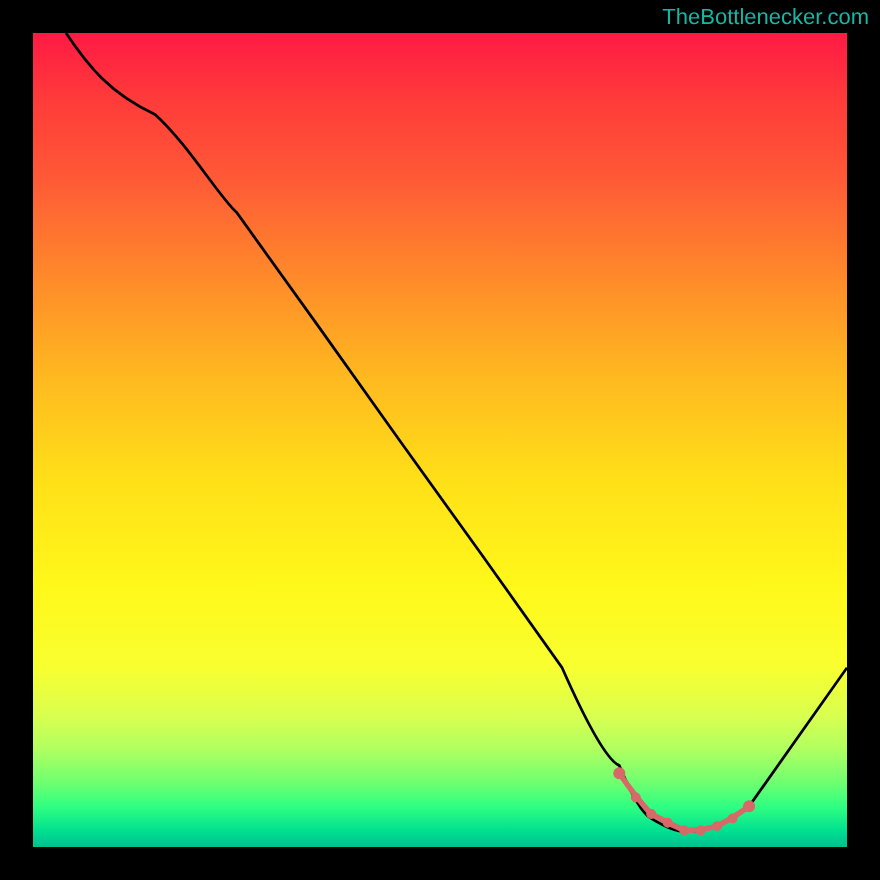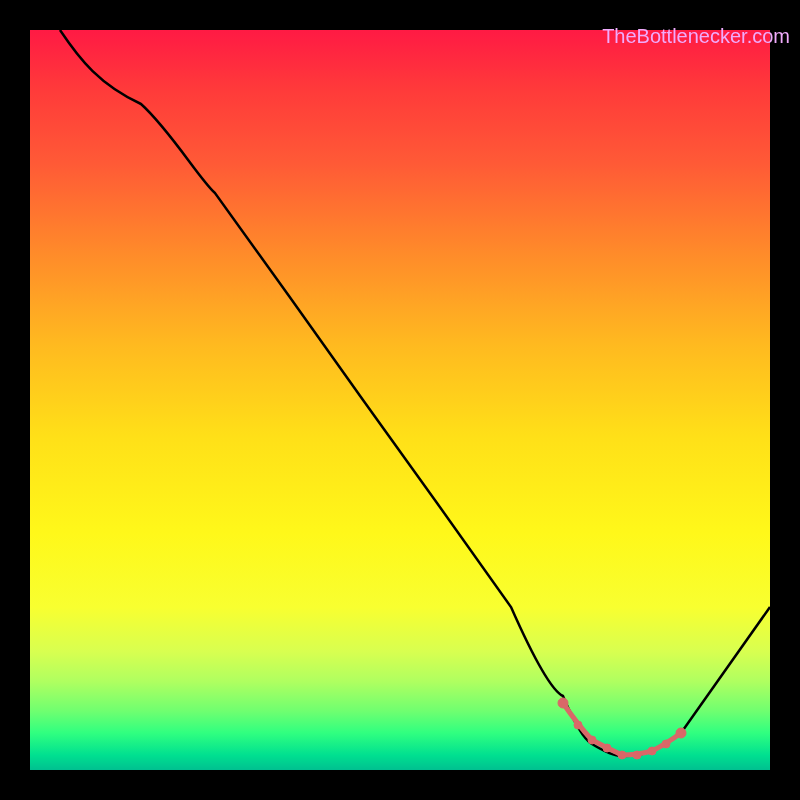--- a/index.html
+++ b/index.html
@@ -14,24 +14,23 @@
   .container {
     width: 800px;
     height: 800px;
     position: relative;
     background: #000;
   }
   .watermark {
     position: absolute;
     top: 5px;
     right: 10px;
-    color: #f0abfc;
+    color: #14b8a6;
     font-size: 20px;
     z-index: 10;
-    margin-top: 20px;
   }
   .plot-area {
     position: absolute;
     left: 30px;
     top: 30px;
     width: 740px;
     height: 740px;
     background: linear-gradient(to bottom,
       #ff1a44 0%,
       #ff3a3a 8%,

